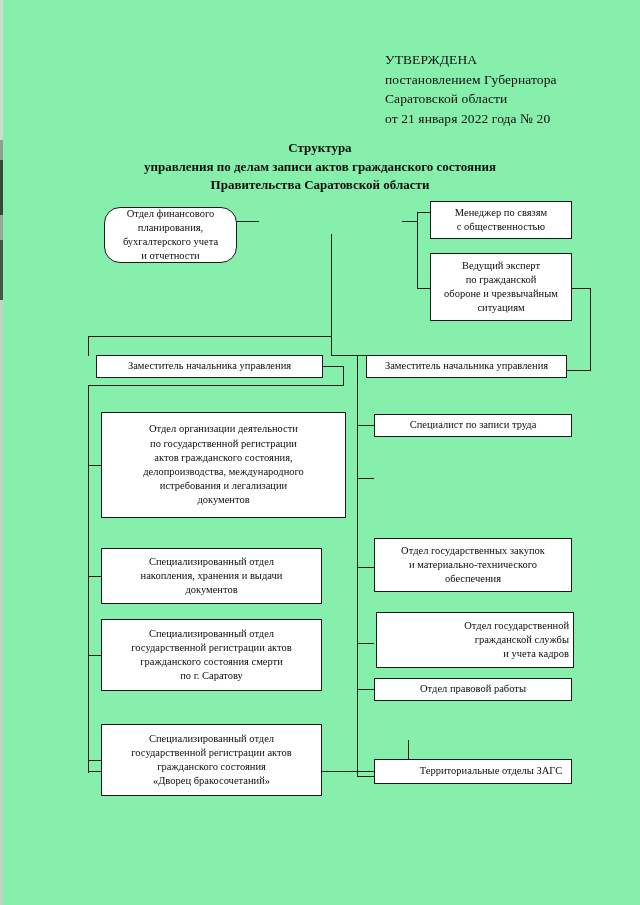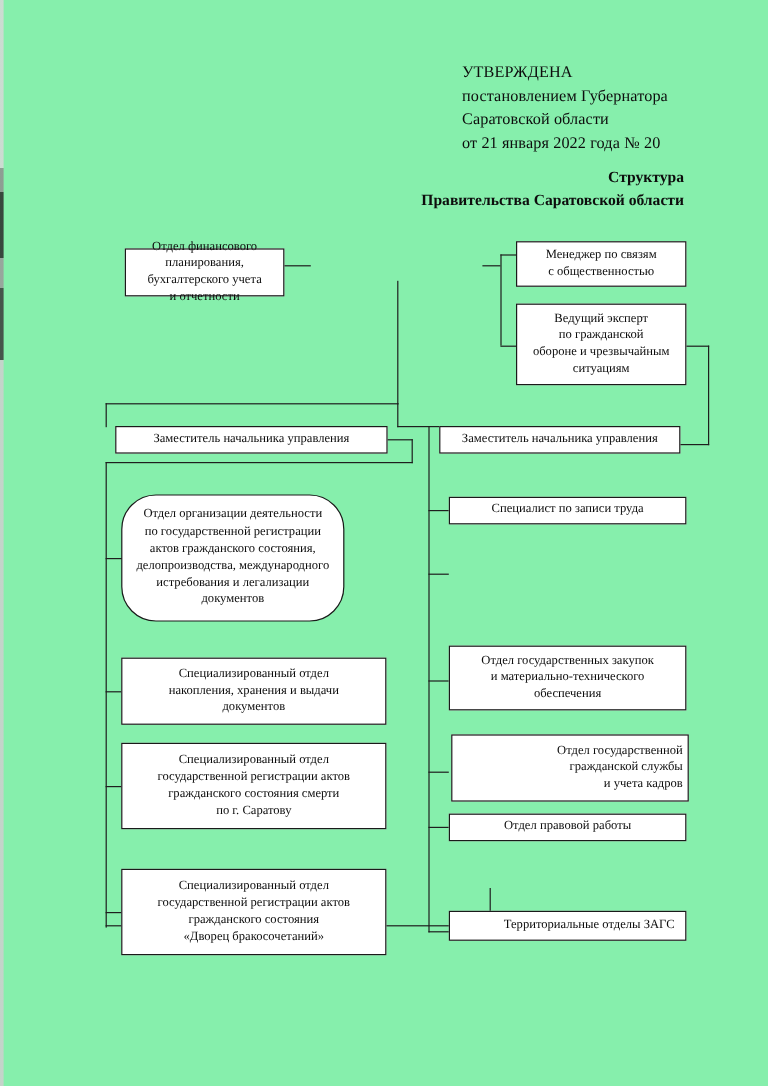--- a/index.html
+++ b/index.html
@@ -45,21 +45,21 @@
     letter-spacing: .1px;
   }
   .approval .ln { white-space: nowrap; }
 
   
   .doc-title {
     position: absolute;
     left: 70px;
     top: 139px;
     width: 500px;
-    text-align: right;
+    text-align: center;
     font-weight: bold;
     font-size: 13px;
     line-height: 18.5px;
   }
   .doc-title .ln { white-space: nowrap; }
 
   
   .node {
     position: absolute;
     box-sizing: border-box;
@@ -93,20 +93,21 @@
 
   <div class="approval">
     <div class="ln">УТВЕРЖДЕНА</div>
     <div class="ln">постановлением Губернатора</div>
     <div class="ln">Саратовской области</div>
     <div class="ln">от 21 января 2022 года № 20</div>
   </div>
 
   <div class="doc-title">
     <div class="ln">Структура</div>
+    <div class="ln">управления по делам записи актов гражданского состояния</div>
     <div class="ln">Правительства Саратовской области</div>
   </div>
 
   <div class="ln-h" style="left:236px; top:221px; width:23px;"></div>
 
   <div class="ln-h" style="left:402px; top:221px; width:15px;"></div>
   <div class="ln-v" style="left:417px; top:212px; width:1.2px; height:76px;"></div>
   <div class="ln-h" style="left:417px; top:212px; width:13px;"></div>
   <div class="ln-h" style="left:417px; top:288px; width:13px;"></div>
 
@@ -132,21 +133,21 @@
 
   <div class="ln-v" style="left:357px; top:355px; height:422px;"></div>
   <div class="ln-h" style="left:357px; top:425px; width:17px;"></div>
   <div class="ln-h" style="left:357px; top:478px; width:17px;"></div>
   <div class="ln-h" style="left:357px; top:567px; width:17px;"></div>
   <div class="ln-h" style="left:357px; top:643px; width:17px;"></div>
   <div class="ln-h" style="left:357px; top:689px; width:17px;"></div>
   <div class="ln-h" style="left:357px; top:776px; width:52px;"></div>
   <div class="ln-v" style="left:408px; top:740px; height:36px;"></div>
 
-  <div class="node" style="left:104px; top:207px; width:133px; height:40px;">
+  <div class="node" style="left:104px; top:207px; width:133px; height:56px;border-radius:16px;">
     <span class="txt">Отдел финансового
 планирования,
 бухгалтерского учета
 и отчетности</span>
   </div>
 
 
   <div class="node" style="left:430px; top:201px; width:142px; height:38px;">
     <span class="txt">Менеджер по связям
 с общественностью</span>
@@ -160,21 +161,21 @@
   </div>
 
   <div class="node" style="left:96px; top:355px; width:227px; height:23px;">
     <span class="txt">Заместитель начальника управления</span>
   </div>
 
   <div class="node" style="left:366px; top:355px; width:201px; height:23px;">
     <span class="txt">Заместитель начальника управления</span>
   </div>
 
-  <div class="node" style="left:101px; top:412px; width:186px; height:106px;border-radius:29px;">
+  <div class="node" style="left:101px; top:412px; width:245px; height:106px;">
     <span class="txt">Отдел организации деятельности
 по государственной регистрации
 актов гражданского состояния,
 делопроизводства, международного
 истребования и легализации
 документов</span>
   </div>
 
   <div class="node" style="left:101px; top:548px; width:221px; height:56px;">
     <span class="txt">Специализированный отдел

